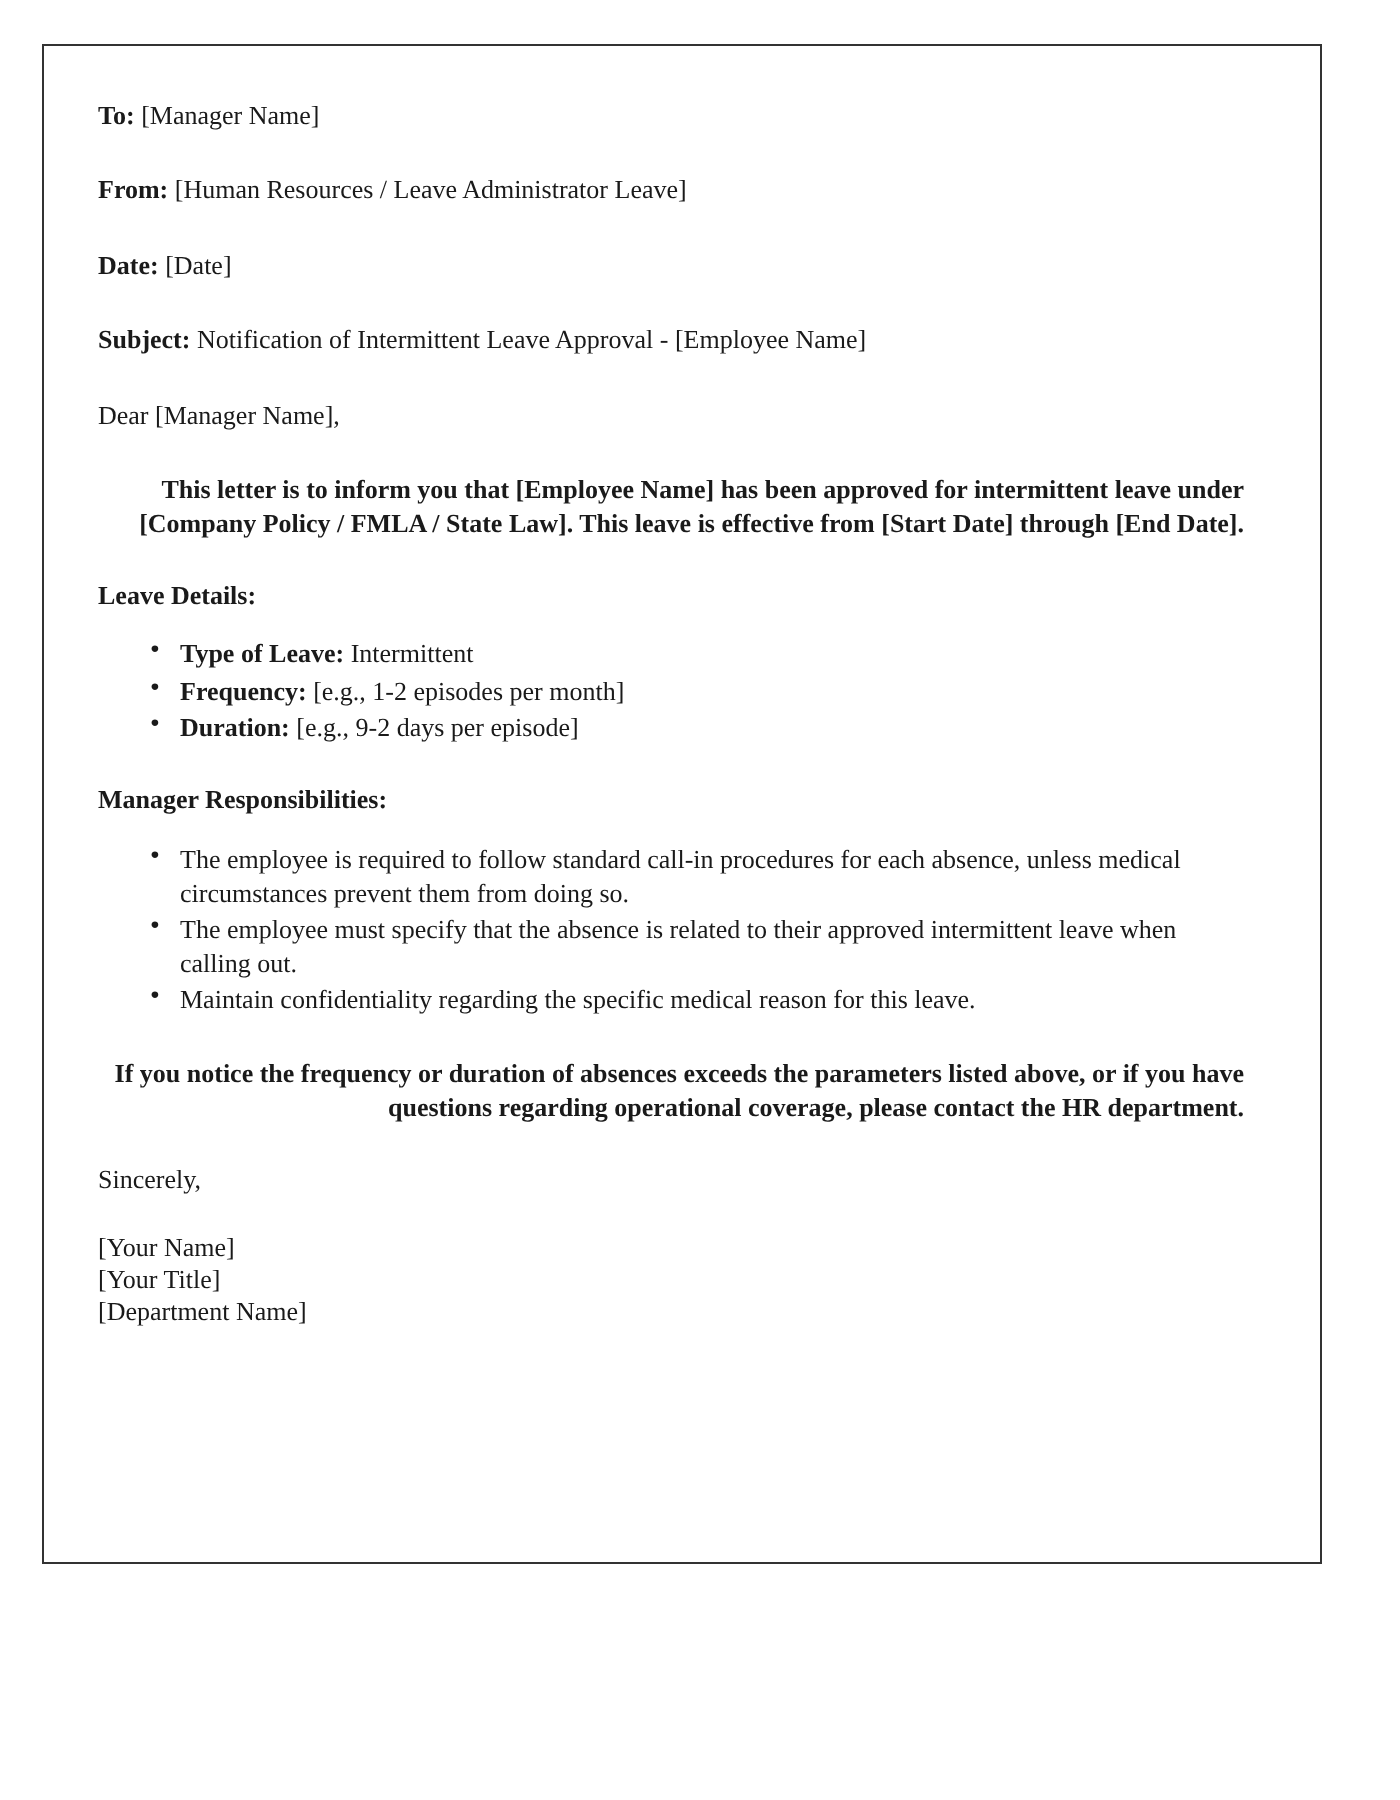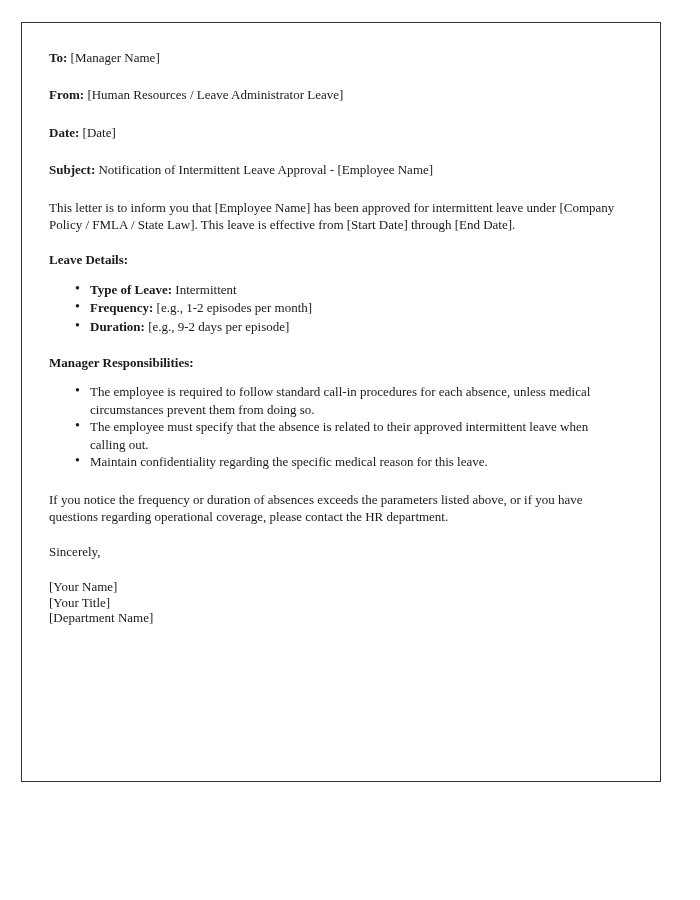--- a/index.html
+++ b/index.html
@@ -38,21 +38,22 @@
   .field-line .label {
     font-weight: bold;
   }
 
   .salutation {
     margin: 0 0 20px 0;
   }
 
   .para {
     margin: 0 0 18px 0;
-    text-align: left;
+    text-align: right;
+    font-weight: bold;
   }
 
   .section-heading {
     font-weight: bold;
     margin: 0 0 12px 0;
   }
 
   ul.doc-list {
     margin: 0 0 18px 0;
     padding: 0 0 0 26px;
@@ -115,20 +116,21 @@
     <p class="field-line">
       <span class="label">Date:</span>
       <span class="value">[Date]</span>
     </p>
 
     <p class="field-line">
       <span class="label">Subject:</span>
       <span class="value">Notification of Intermittent Leave Approval - [Employee Name]</span>
     </p>
 
+    <p class="salutation">Dear [Manager Name],</p>
 
     <p class="para">This letter is to inform you that [Employee Name] has been approved for intermittent leave under [Company Policy / FMLA / State Law]. This leave is effective from [Start Date] through [End Date].</p>
 
     <p class="section-heading">Leave Details:</p>
 
     <ul class="doc-list details-list">
       <li>
         <span class="item-label">Type of Leave:</span>
         <span class="item-value">Intermittent</span>
       </li>

